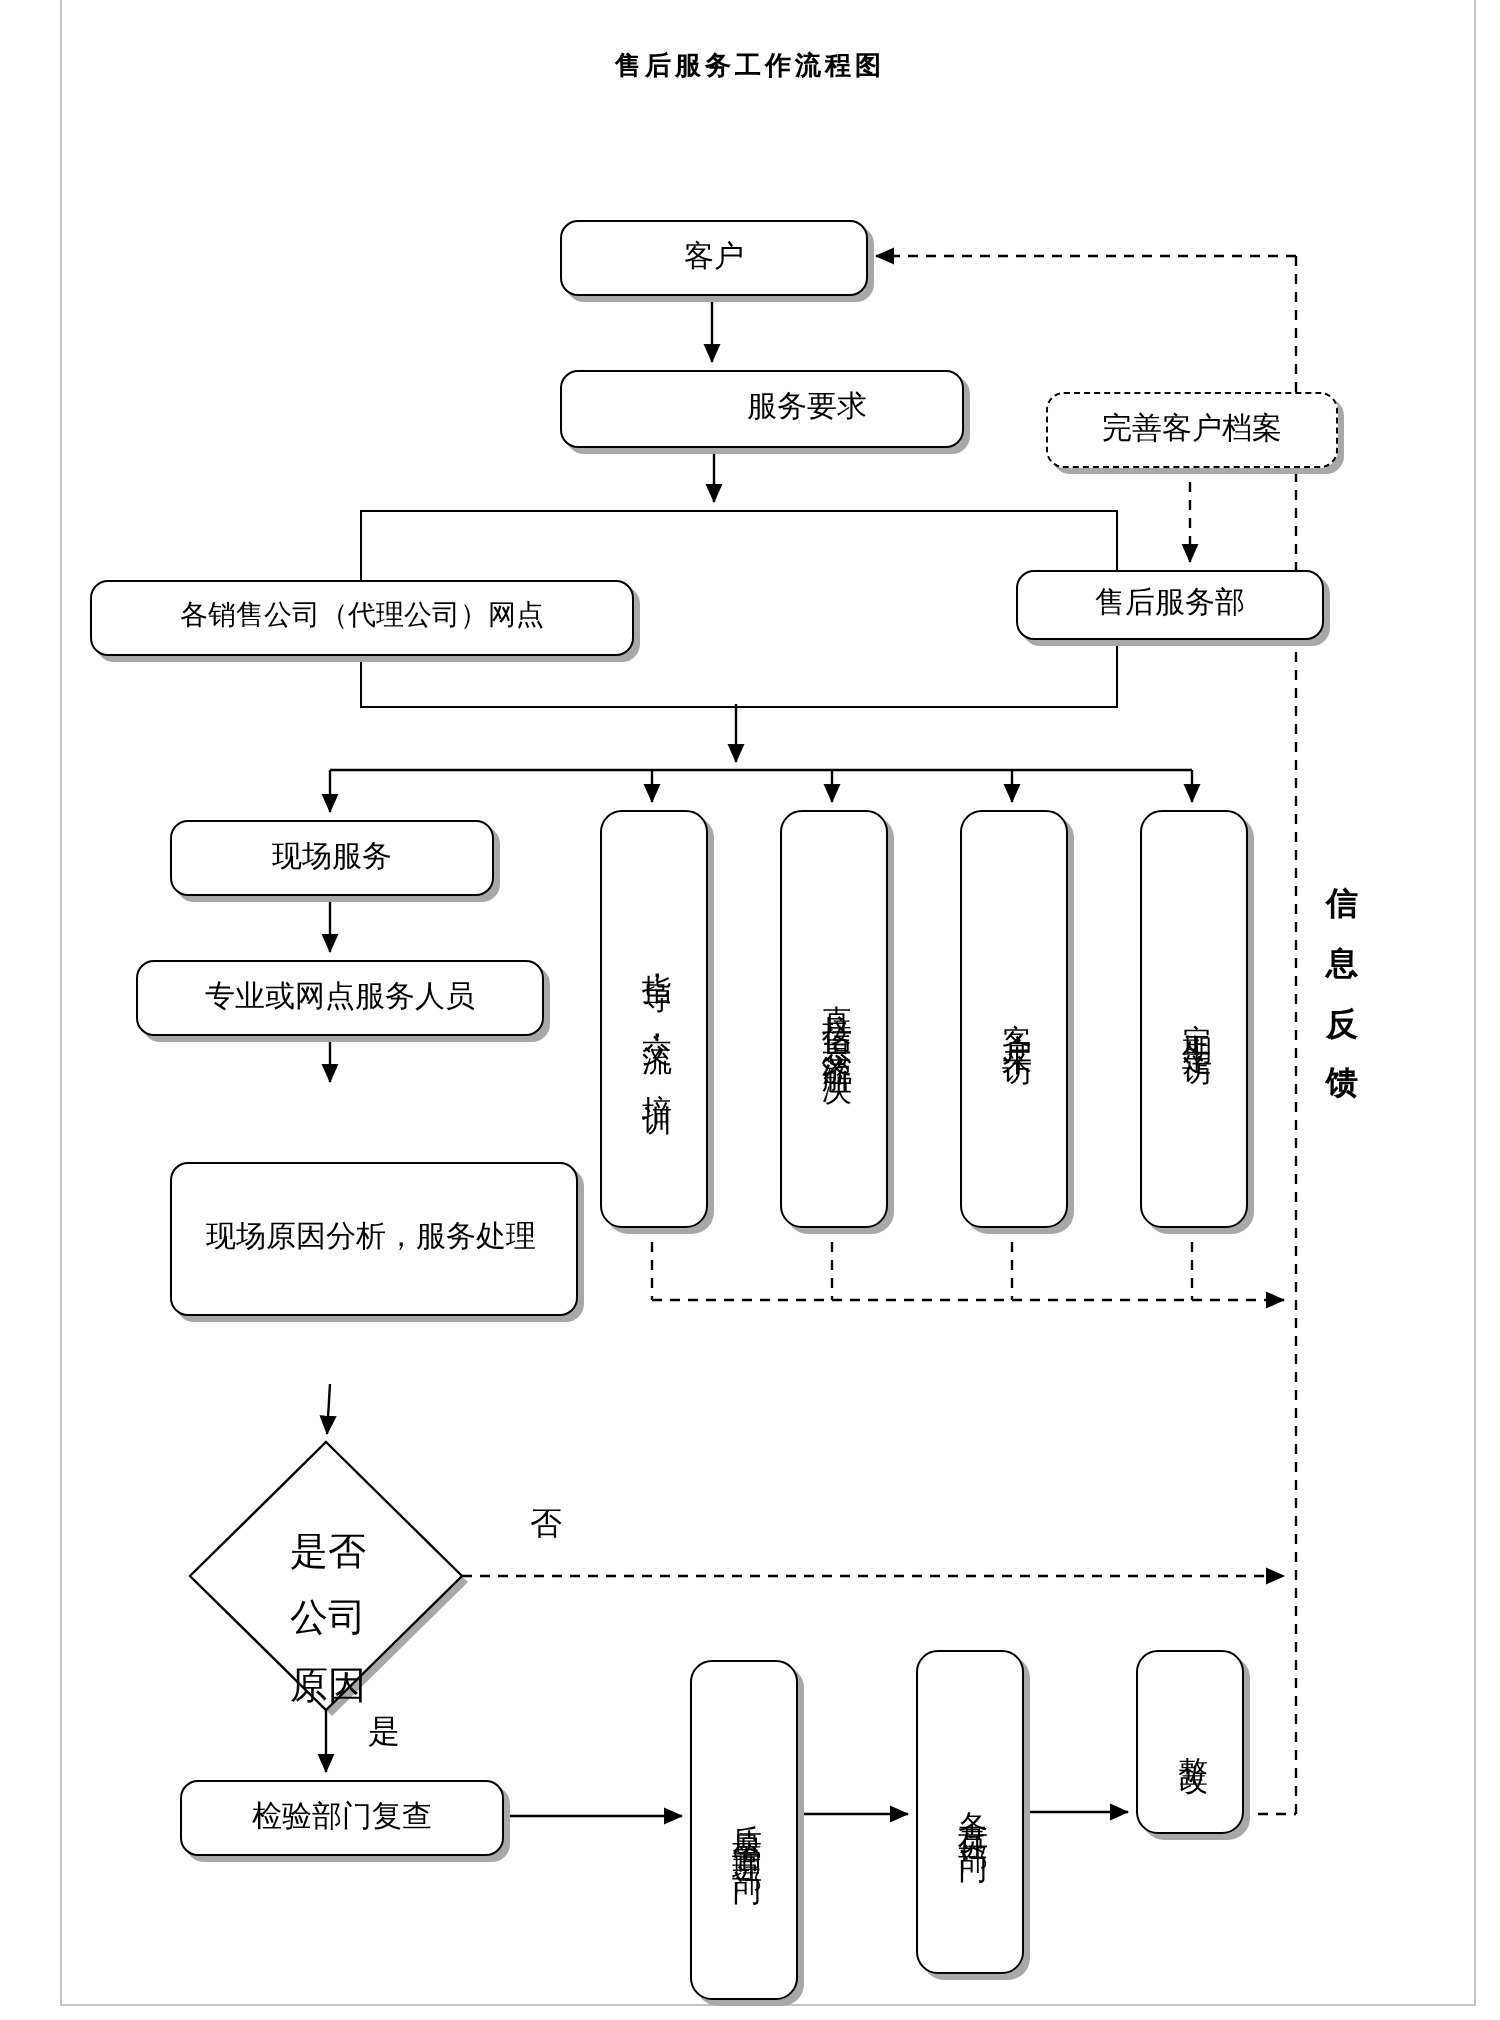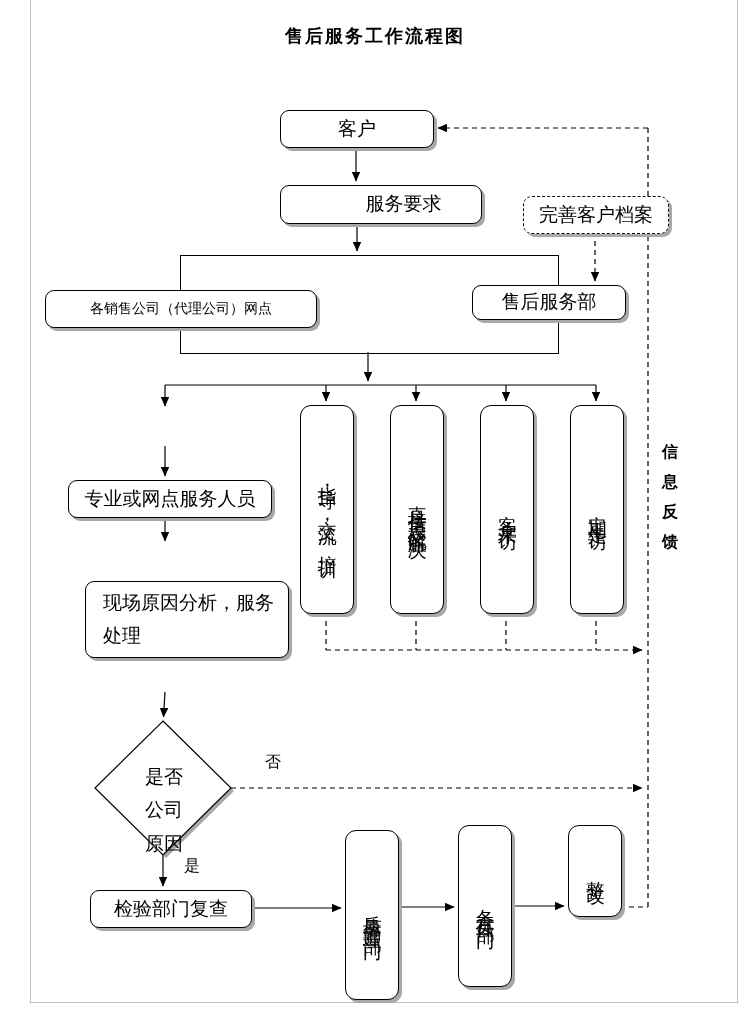--- a/index.html
+++ b/index.html
@@ -18,21 +18,21 @@
     width: 706px; height: 1004px;
     border-left: 1px solid #c3c3c3;
     border-right: 1px solid #c3c3c3;
     border-bottom: 1px solid #c3c3c3;
     z-index: 0;
   }
   .title {
     position: absolute;
     left: 0; top: 24px; width: 750px;
     text-align: center;
-    font-size: 18px;
+    font-size: 13px;
     font-weight: bold;
     letter-spacing: 2px;
     z-index: 3;
   }
   .container-rect {
     position: absolute;
     left: 180px; top: 255px; width: 377px; height: 97px;
     border: 1.2px solid #000;
     background: transparent;
     z-index: 1;
@@ -40,21 +40,21 @@
   svg.wires { position: absolute; left:0; top:0; z-index: 1; }
   .box {
     position: absolute;
     background: #ffffff;
     border: 1.2px solid #000;
     border-radius: 9px;
     box-shadow: 3px 3px 0 #a8a8a8;
     display: flex;
     align-items: center;
     justify-content: center;
-    font-size: 19px;
+    font-size: 15px;
     text-align: center;
     z-index: 2;
     line-height: 1.4;
   }
   .box.dashed { border-style: dashed; }
   .box.small-font { font-size: 14px; }
   .box.wrap-left {
     justify-content: flex-start;
     text-align: left;
     padding: 0 12px 0 17px;
@@ -151,22 +151,23 @@
   </svg>
 
   <div class="box" style="left:280px; top:110px; width:152px; height:36px;">客户</div>
 
   <div class="box" style="left:280px; top:185px; width:155px; height:37px;padding-left:45px;">服务要求</div>
 
   <div class="box dashed" style="left:523px; top:196px; width:144px; height:36px;">完善客户档案</div>
 
   <div class="box small-font" style="left:45px; top:290px; width:270px; height:36px;">各销售公司（代理公司）网点</div>
 
-  <div class="box" style="left:472px; top:285px; width:152px; height:33px;">售后服务部</div>
+  <div class="box" style="left:508px; top:285px; width:152px; height:33px;">售后服务部</div>
 
+  <div class="box" style="left:85px; top:410px; width:160px; height:36px;">现场服务</div>
 
   <div class="box vbox" style="left:300px; top:405px; width:52px; height:207px;">指导，交流，培训</div>
 
   <div class="box vbox" style="left:390px; top:405px; width:52px; height:207px;">直接信息交流解决</div>
 
   <div class="box vbox" style="left:480px; top:405px; width:52px; height:207px;">客户来访</div>
 
   <div class="box vbox" style="left:570px; top:405px; width:52px; height:207px;">定期走访</div>
 
   <div class="box" style="left:68px; top:480px; width:202px; height:36px;">专业或网点服务人员</div>

